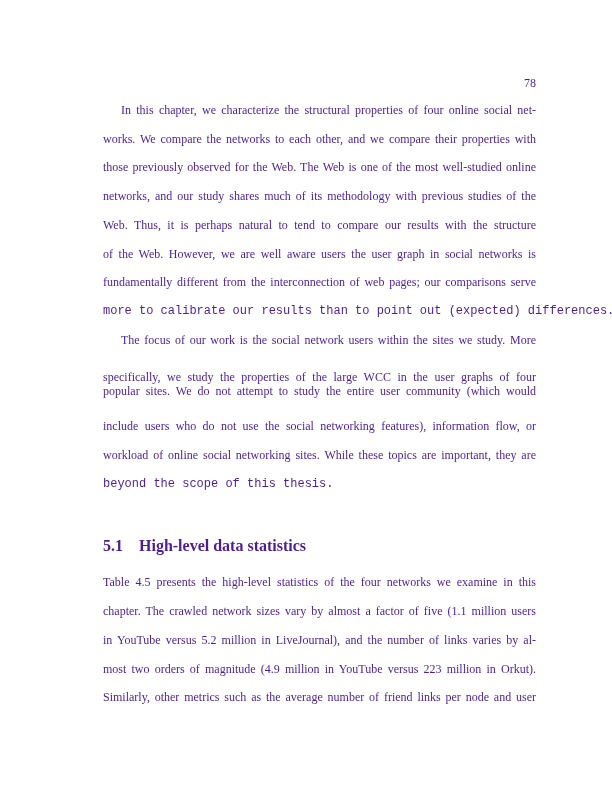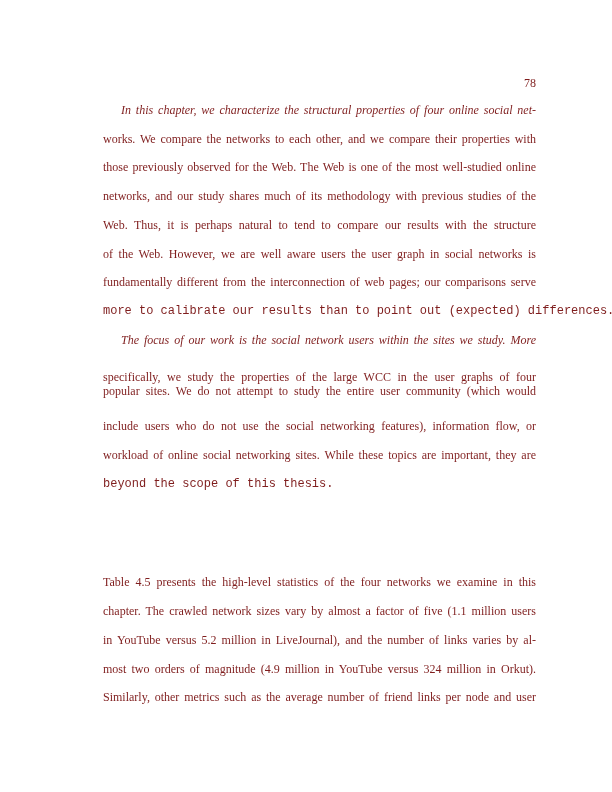--- a/index.html
+++ b/index.html
@@ -2,33 +2,33 @@
 <html><head>
 <meta charset="utf-8">
 <style>
   html, body { margin: 0; padding: 0; background: #ffffff; }
   .page {
     position: relative;
     width: 612px; height: 792px;
     background: #ffffff;
     overflow: hidden;
     font-family: "Liberation Serif", "DejaVu Serif", serif;
-    color: #7f1d1d;
+    color: #4c1d95;
   }
   .page-number {
     position: absolute; top: 76px; right: 76px;
     font-size: 12px; line-height: 14px;
   }
   .line {
     position: absolute; left: 103px; width: 433px;
     font-size: 12px; line-height: 14px; height: 14px;
     white-space: nowrap;
     text-align: justify; text-align-last: justify;
   }
-  .line.indent { left: 121px; width: 415px; font-style: italic; }
+  .line.indent { left: 121px; width: 415px; }
   .line.last { text-align-last: left; font-family: Liberation Mono, monospace; }
   .heading {
     position: absolute; left: 103px; top: 537px;
     font-size: 16px; line-height: 18px; font-weight: bold;
     white-space: nowrap;
   }
   .heading .num { display: inline-block; width: 36px; }
 </style>
 </head>
 <body>
@@ -49,21 +49,24 @@
 
   <div>
     <div class="line indent" style="top:333px">The focus of our work is the social network users within the sites we study. More</div>
     <div class="line" style="top:370px">specifically, we study the properties of the large WCC in the user graphs of four</div>
     <div class="line" style="top:384px">popular sites. We do not attempt to study the entire user community (which would</div>
     <div class="line" style="top:419px">include users who do not use the social networking features), information flow, or</div>
     <div class="line" style="top:448px">workload of online social networking sites. While these topics are important, they are</div>
     <div class="line last" style="top:477px">beyond the scope of this thesis.</div>
   </div>
 
+  <div class="heading">
+    <span class="num">5.1</span><span>High-level data statistics</span>
+  </div>
 
   <div>
     <div class="line" style="top:575px">Table 4.5 presents the high-level statistics of the four networks we examine in this</div>
     <div class="line" style="top:604px">chapter. The crawled network sizes vary by almost a factor of five (1.1 million users</div>
     <div class="line" style="top:633px">in YouTube versus 5.2 million in LiveJournal), and the number of links varies by al-</div>
-    <div class="line" style="top:662px">most two orders of magnitude (4.9 million in YouTube versus 324 million in Orkut).</div>
+    <div class="line" style="top:662px">most two orders of magnitude (4.9 million in YouTube versus 223 million in Orkut).</div>
     <div class="line" style="top:690px">Similarly, other metrics such as the average number of friend links per node and user</div>
   </div>
 </div>
 
 </body></html>

